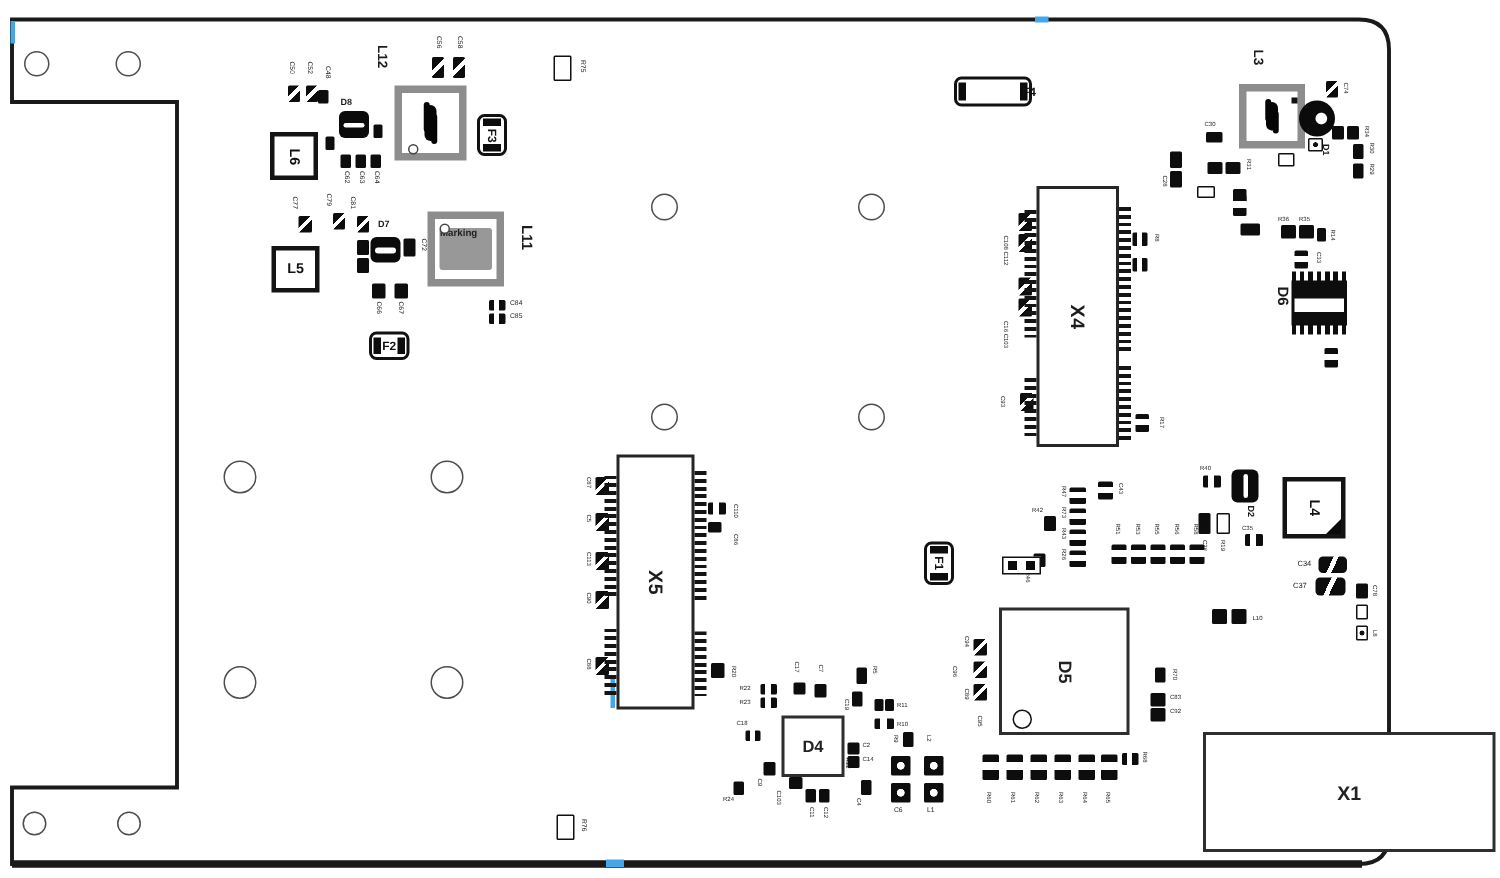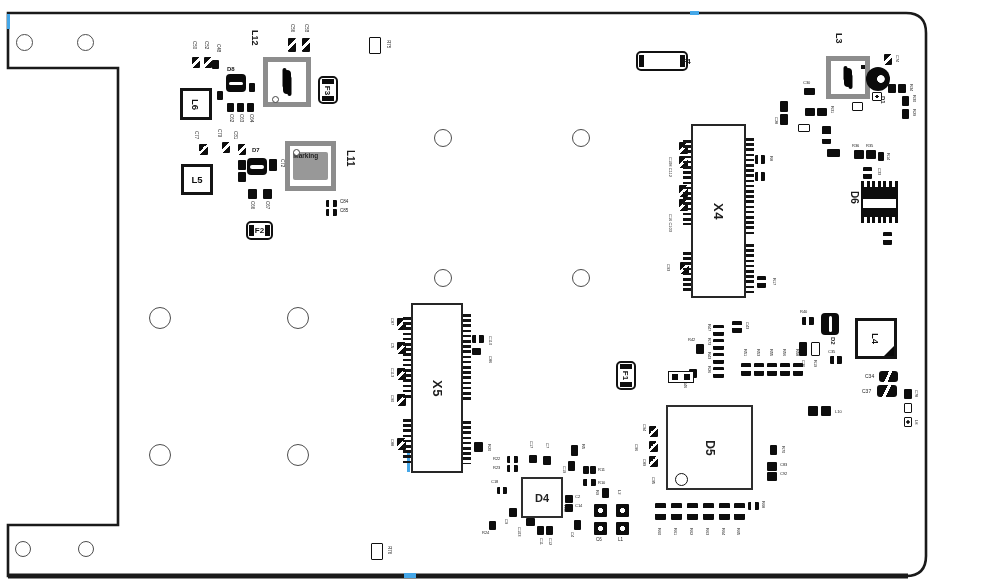--- a/index.html
+++ b/index.html
@@ -387,16 +387,19 @@
       <div class="chip slash" style="left: 397px; top: 368px; width: 9px; height: 12px;"></div>
       <div class="lab rot" style="font-size: 4px; left: 394px; top: 368px;">C113</div>
       <div class="chip slash" style="left: 397px; top: 394px; width: 9px; height: 12px;"></div>
       <div class="lab rot" style="font-size: 4px; left: 394px; top: 395px;">C90</div>
       <div class="chip slash" style="left: 397px; top: 438px; width: 9px; height: 12px;"></div>
       <div class="lab rot" style="font-size: 4px; left: 394px; top: 439px;">C88</div>
       <div class="chip hc" style="left: 472px; top: 335px; width: 12px; height: 8px;"></div>
       <div class="lab rot" style="font-size: 4px; left: 492px; top: 336px;">C110</div>
       <div class="chip b" style="left: 472px; top: 348px; width: 9px; height: 7px;"></div>
       <div class="lab rot" style="font-size: 4px; left: 492px; top: 356px;">C86</div>
+      <div class="icbox" style="font-size: 13px; left: 802px; top: 488px; width: 195px; height: 80px;">
+        <span>X1</span>
+      </div>
       <div class="chip w" style="left: 371px; top: 543px; width: 12px; height: 17px;"></div>
       <div class="lab rot" style="font-size: 4.5px; left: 391px; top: 546px;">R76</div>
     </div>
 </div>
 
 </body></html>

